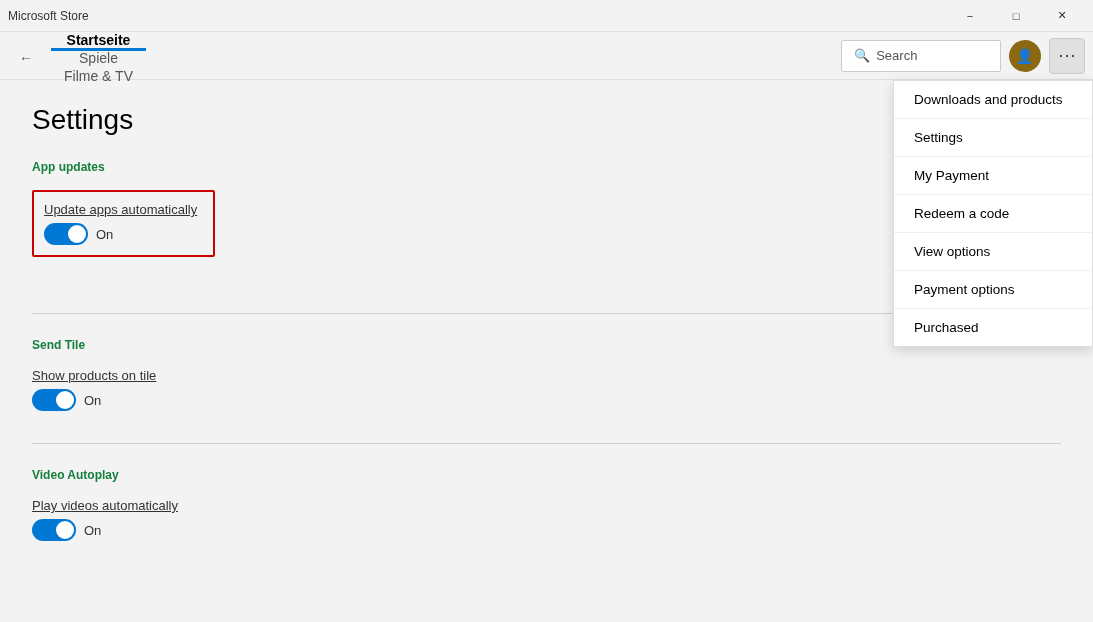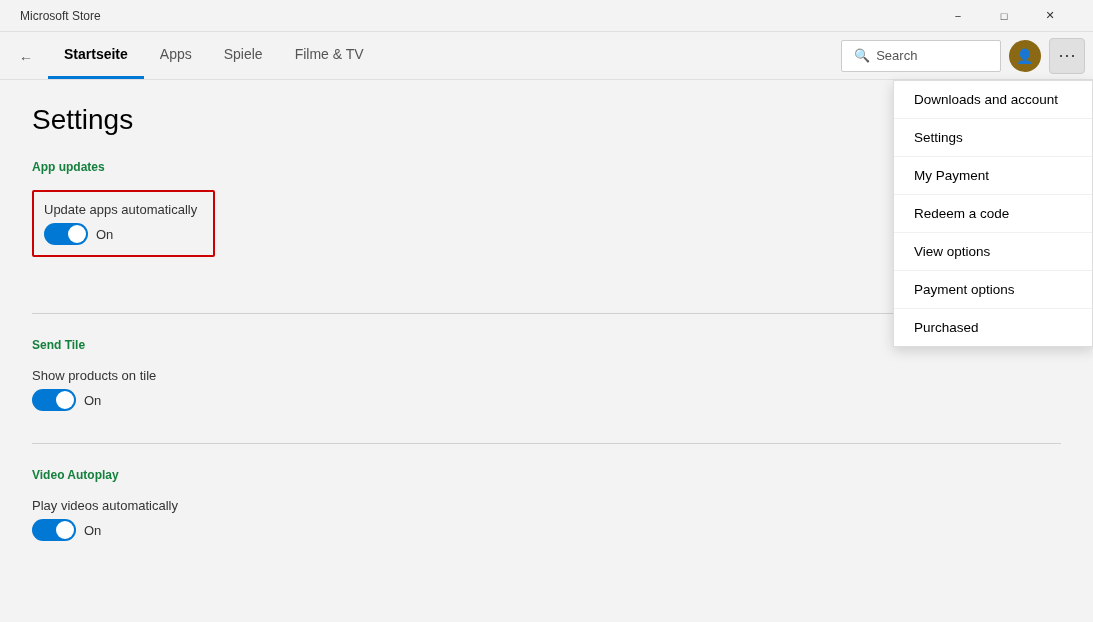--- a/index.html
+++ b/index.html
@@ -11,21 +11,21 @@
       overflow: hidden;
       position: relative;
     }
 
     
     .title-bar {
       background: #f3f3f3;
       height: 32px;
       display: flex;
       align-items: center;
-      padding: 0 20px;
+      padding: 0 8px;
       border-bottom: 1px solid #e0e0e0;
       user-select: none;
     }
     .title-bar-text {
       font-size: 12px;
       color: #333;
       flex: 1;
     }
     .title-bar-controls {
       display: flex;
@@ -59,23 +59,24 @@
       display: flex;
       align-items: center;
       justify-content: center;
       cursor: pointer;
       border-radius: 4px;
       font-size: 14px;
       color: #555;
     }
     .nav-tabs {
       display: flex;
-      align-items: flex-start;
+      align-items: center;
       height: 100%;
       margin-left: 4px;
+      flex-direction: column;
     }
     .nav-tab {
       padding: 0 16px;
       height: 100%;
       display: flex;
       align-items: center;
       font-size: 14px;
       color: #555;
       cursor: pointer;
       border-bottom: 3px solid transparent;
@@ -153,20 +154,21 @@
       border: 2px solid #c00;
       border-radius: 2px;
       display: inline-block;
       padding: 10px 16px 10px 10px;
       margin-bottom: 24px;
       background: transparent;
     }
     .setting-label {
       font-size: 13px;
       color: #333;
+      text-decoration: underline;
     }
     .toggle-row {
       display: flex;
       align-items: center;
       gap: 8px;
       margin-top: 6px;
     }
     .toggle {
       width: 44px;
       height: 22px;
@@ -236,23 +238,20 @@
 
 <div class="nav-bar">
   <div class="nav-back">
     <span>←</span>
   </div>
   <div class="nav-tabs">
     <div class="nav-tab active">
       <span>Startseite</span>
     </div>
     <div class="nav-tab">
-      <span>Apps</span>
-    </div>
-    <div class="nav-tab">
       <span>Spiele</span>
     </div>
     <div class="nav-tab">
       <span>Filme &amp; TV</span>
     </div>
   </div>
   <div class="nav-spacer"></div>
   <div class="nav-search">
     <span>🔍</span>
     <span>Search</span>
@@ -297,21 +296,21 @@
     <div class="setting-label">Play videos automatically</div>
     <div class="toggle-row">
       <div class="toggle"></div>
       <span class="toggle-label">On</span>
     </div>
   </div>
 </div>
 
 <div class="dropdown-menu">
   <div class="dropdown-item">
-    <span>Downloads and account</span>
+    <span>Downloads and products</span>
   </div>
   <div class="dropdown-item">
     <span>Settings</span>
   </div>
   <div class="dropdown-item">
     <span>My Payment</span>
   </div>
   <div class="dropdown-item">
     <span>Redeem a code</span>
   </div>

